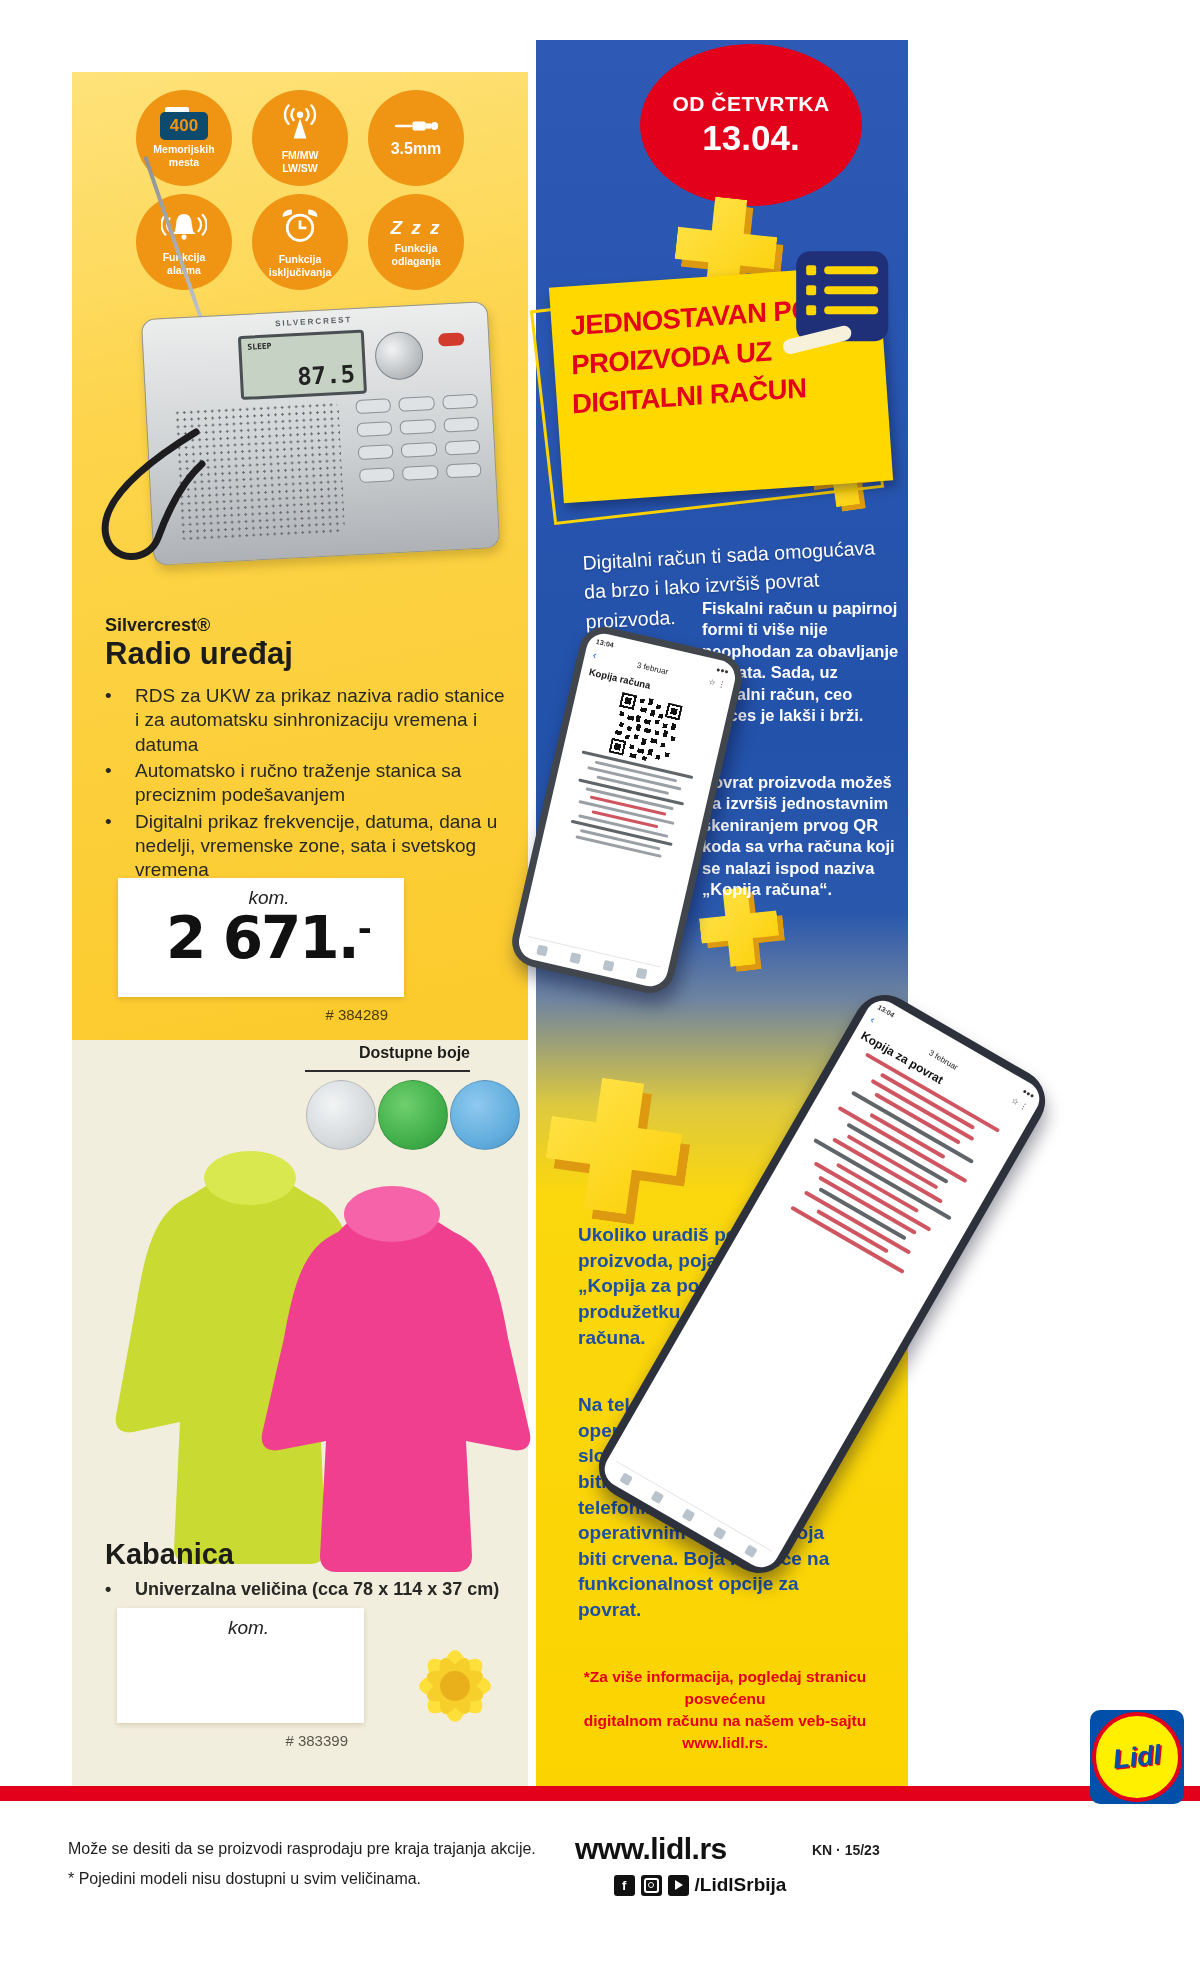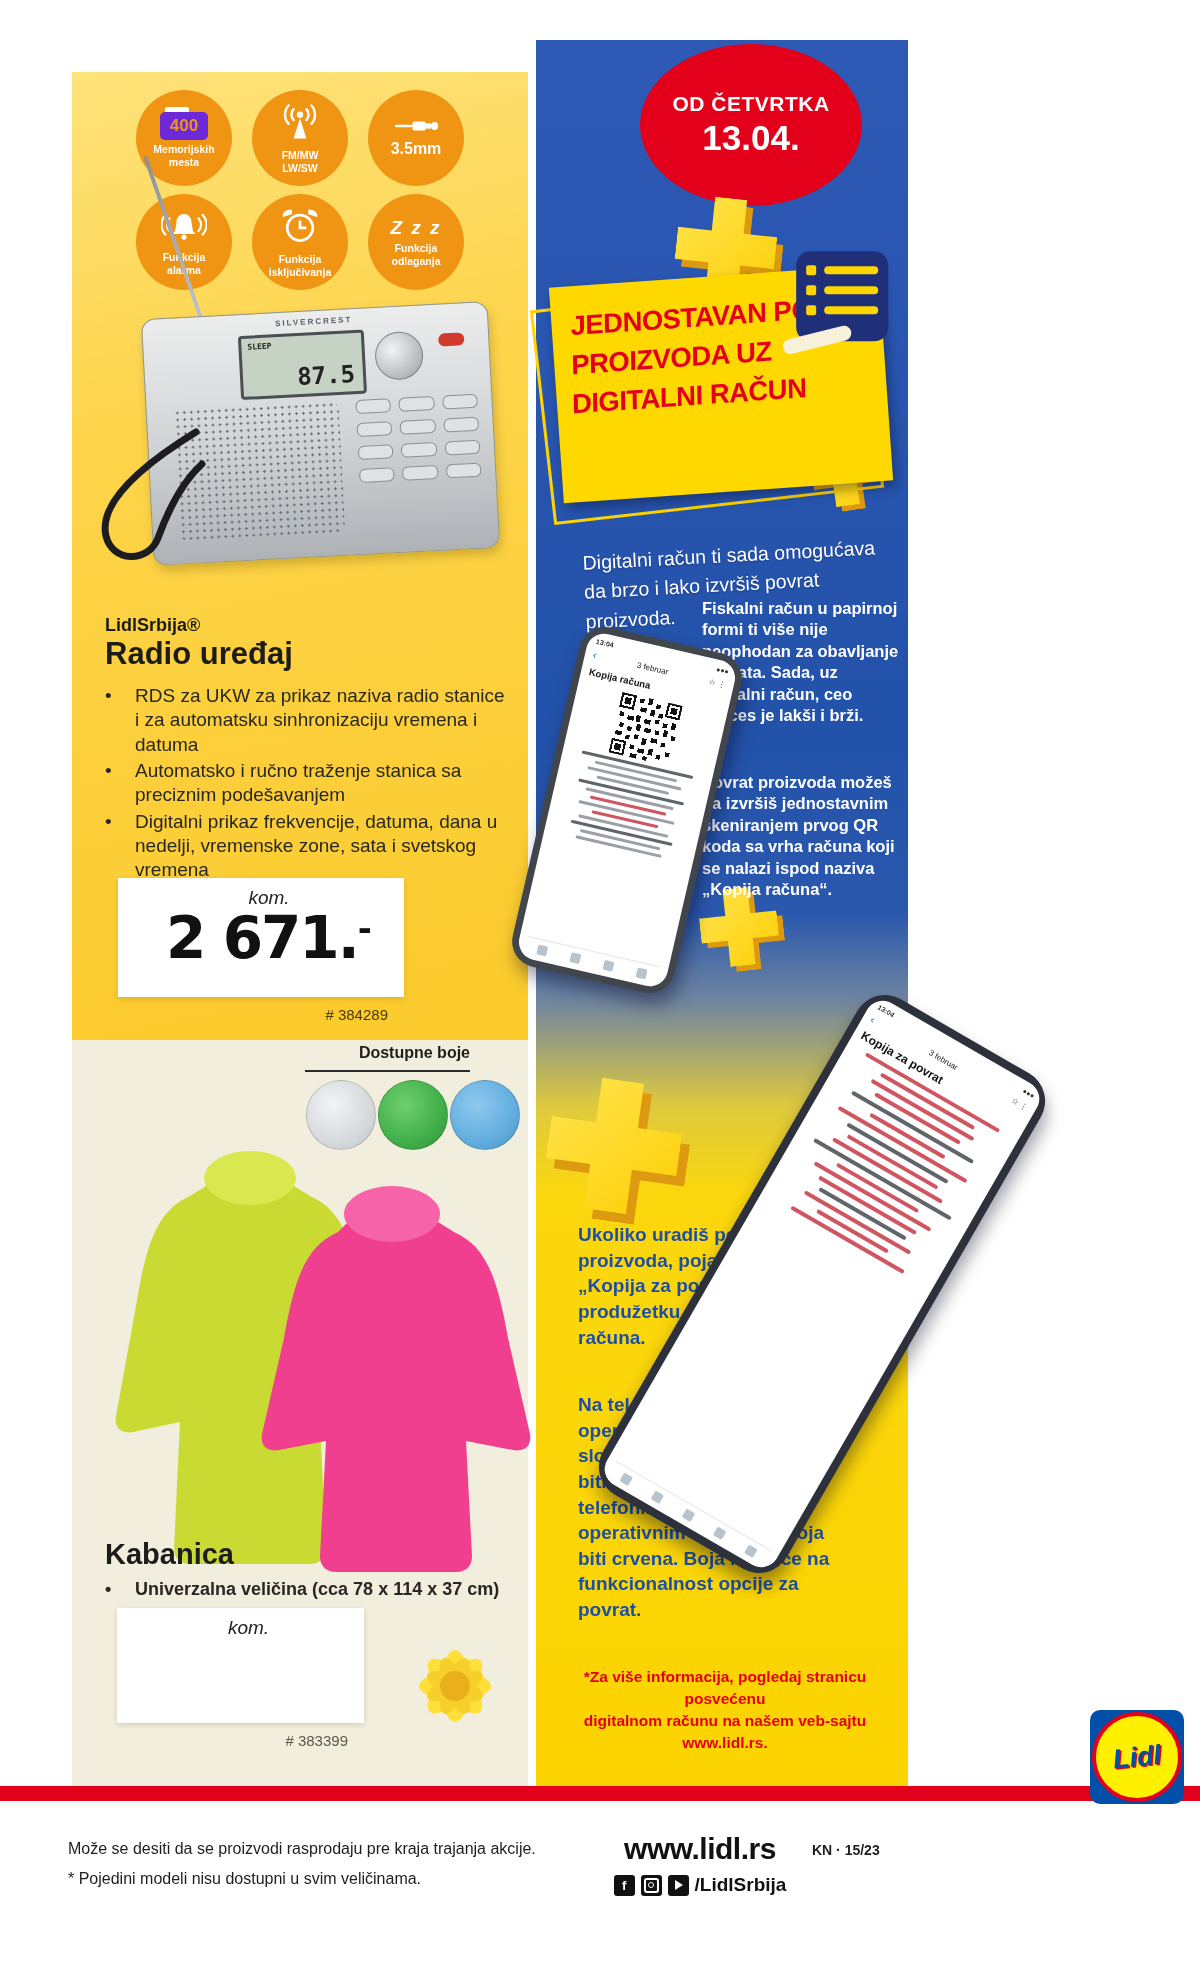--- a/index.html
+++ b/index.html
@@ -12,21 +12,21 @@
   #left-panel{left:72px;top:72px;width:456px;height:1714px;}
   #lp-yellow{left:0;top:0;width:456px;height:968px;
     background:linear-gradient(168deg,#fee27a 0%,#fdd44a 35%,#fbca2b 100%);}
   #lp-cream{left:0;top:968px;width:456px;height:746px;background:#f2eedd;}
 
   .feat-row{left:0;width:456px;display:flex;justify-content:center;gap:20px;}
   .feat{width:96px;height:96px;border-radius:50%;background:#ef9413;color:#fff;
     display:flex;flex-direction:column;align-items:center;justify-content:center;text-align:center;}
   .feat .lbl{font-size:10.5px;font-weight:bold;line-height:1.15;margin-top:3px;}
   .feat .lbl.big{font-size:16px;margin-top:1px;}
-  .mem-card{background:#6d28d9;border-radius:5px;width:48px;height:28px;display:flex;
+  .mem-card{background:#0c4a6e;border-radius:5px;width:48px;height:28px;display:flex;
     align-items:center;justify-content:center;position:relative;margin-top:4px;}
   .mem-card:before{content:"";position:absolute;top:-5px;left:5px;width:24px;height:5px;
     background:#fff;border-radius:2px 2px 0 0;}
   .mem-card span{color:#ef9413;font-weight:800;font-size:17px;}
   .zzz{font-weight:800;font-size:19px;letter-spacing:2px;font-style:italic;}
 
   
   #radio{left:75px;top:238px;width:345px;height:245px;transform:rotate(-3deg);}
   #radio-body{left:0;top:0;width:345px;height:245px;border-radius:14px;
     background:linear-gradient(180deg,#eceded 0%,#cfd2d4 55%,#aeb2b6 100%);
@@ -145,21 +145,21 @@
   .rlines i.rd{background:#cf5560;}
   #phone2 .rlines i{height:4px;margin:6px auto;}
   .pnav{position:absolute;left:8px;right:8px;bottom:6px;display:flex;justify-content:space-around;
     align-items:center;border-top:1px solid #e3e6e9;padding-top:5px;}
   .pnav i{width:10px;height:10px;background:#b9c3cc;border-radius:2px;display:block;}
 
   
   #footer-bar{left:0;top:1786px;width:1200px;height:15px;background:#e3001b;z-index:2;}
   #note1{left:68px;top:1840px;font-size:16px;color:#1e1e1e;}
   #note2{left:68px;top:1870px;font-size:16px;color:#1e1e1e;}
-  #website{left:575px;top:1832px;width:250px;text-align:center;font-size:30px;font-weight:800;
+  #website{left:575px;top:1832px;width:250px;font-size:30px;font-weight:800;
     color:#111;letter-spacing:-.5px;}
   #social-row{left:575px;top:1874px;width:250px;display:flex;justify-content:center;
     align-items:center;gap:6px;}
   .sicon{width:21px;height:21px;background:#111;border-radius:3px;color:#fff;display:flex;
     align-items:center;justify-content:center;font-size:13px;font-weight:800;}
   .sicon .cam{width:11px;height:11px;border:2px solid #fff;border-radius:3px;position:relative;}
   .sicon .cam:after{content:"";position:absolute;left:2.5px;top:2.5px;width:4px;height:4px;
     border:1.5px solid #fff;border-radius:50%;}
   .sicon .play{width:0;height:0;border-left:8px solid #fff;border-top:5px solid transparent;
     border-bottom:5px solid transparent;margin-left:2px;}
@@ -288,21 +288,21 @@
           <i></i>
           <i></i>
       </div>
     </div>
     <span id="radio-strap" class="abs">
       <svg width="130" height="150" viewBox="0 0 130 150" fill="none" stroke="#1d1d1f" stroke-width="7" stroke-linecap="round">
           <path d="M112 8 C60 40 14 78 22 112 C28 138 64 140 74 114 C82 92 96 60 118 40"></path>
         </svg>
     </span>
 
-    <div id="lp-brand" class="abs">LidlSrbija®</div>
+    <div id="lp-brand" class="abs">Silvercrest®</div>
     <div id="lp-title" class="abs">Radio uređaj</div>
     <div class="bullets abs">
       <div class="bullet">
           <span class="dot">•</span>
           <span>RDS za UKW za prikaz naziva radio stanice i za automatsku sinhronizaciju vremena i datuma</span>
         </div>
       <div class="bullet">
           <span class="dot">•</span>
           <span>Automatsko i ručno traženje stanica sa preciznim podešavanjem</span>
         </div>

